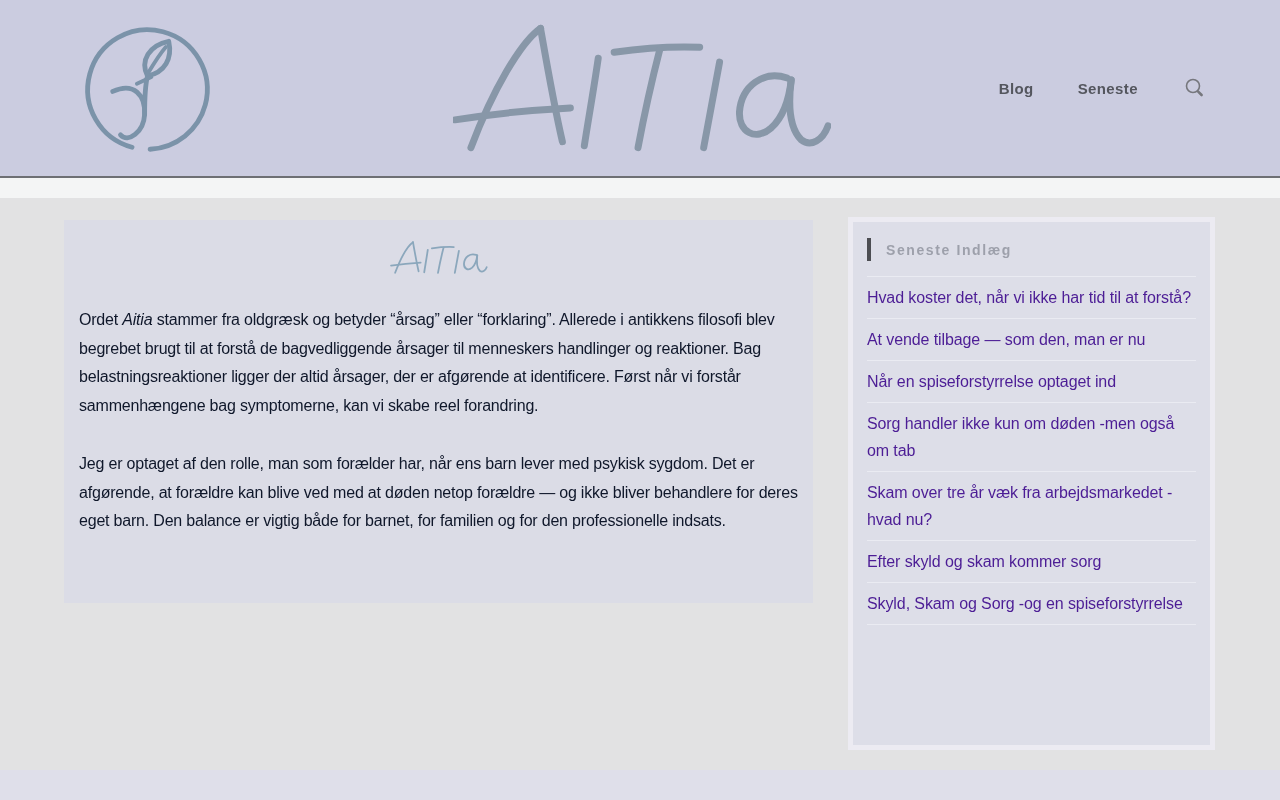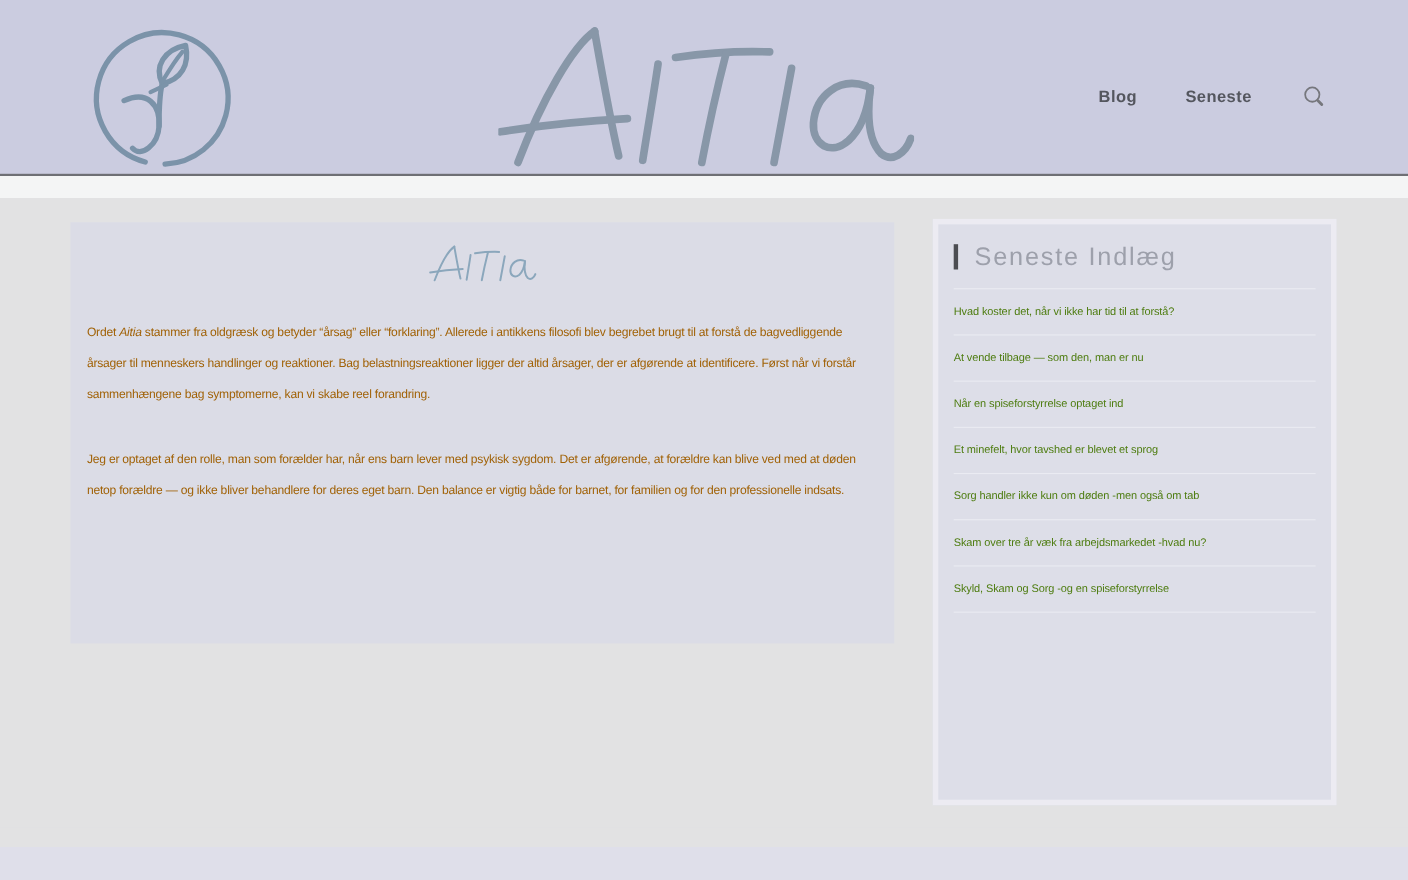--- a/index.html
+++ b/index.html
@@ -7,21 +7,21 @@
   body {
     font-family:"Liberation Sans", sans-serif;
     background:#e2e2e3;
     overflow:hidden;
     position:relative;
   }
 
   
   .site-header{
     position:relative;
-    height:160px;
+    height:178px;
     background:#cbcce0;
     border-bottom:2px solid #6e6f74;
   }
   .logo-mark{
     position:absolute; left:80px; top:21px;
     width:135px; height:137px;
     color:#7b93a9;
     cursor:pointer;
   }
   .logo-word{
@@ -62,22 +62,22 @@
     padding:14px 15px 0 15px;
   }
   .article-title-svg{
     display:block;
     margin:0 auto;
     width:102px; height:48px;
     color:#8ba7bc;
   }
   .article-body{ margin-top:24px; }
   .article-body p{
-    color:#a16207;
-    font-size:11px;
+    color:#0f172a;
+    font-size:16px;
     line-height:28.5px;
     letter-spacing:-0.2px;
     margin-bottom:30px;
   }
   .article-body p em{ font-style:italic; }
 
   
   .sidebar-card{
     position:absolute; left:848px; top:19px;
     width:367px; height:533px;
@@ -89,37 +89,37 @@
   .sidebar-title-row{
     display:flex; align-items:center;
   }
   .sidebar-title-bar{
     width:4px; height:23px;
     background:#4c4d52;
     margin-right:15px;
     flex:0 0 auto;
   }
   .sidebar-title{
-    font-size:23px; font-weight:normal;
+    font-size:14px; font-weight:bold;
     color:#9da0ab;
     letter-spacing:1.6px;
   }
   .post-list{
     list-style:none;
     margin-top:15px;
     border-top:1px solid #eaebf2;
   }
   .post-list li{
     padding:7px 0;
     border-bottom:1px solid #eaebf2;
   }
   .post-link{
     display:block;
-    color:#4d7c0f;
-    font-size:10px;
+    color:#4c1d95;
+    font-size:16px;
     line-height:27px;
     letter-spacing:-0.1px;
     text-decoration:none;
     cursor:pointer;
   }
 
   
   .site-footer{
     position:absolute; left:0; bottom:0;
     width:1280px; height:30px;
@@ -197,27 +197,27 @@
       <li>
           <a href="#" class="post-link">Hvad koster det, når vi ikke har tid til at forstå?</a>
         </li>
       <li>
           <a href="#" class="post-link">At vende tilbage — som den, man er nu</a>
         </li>
       <li>
           <a href="#" class="post-link">Når en spiseforstyrrelse optaget ind</a>
         </li>
       <li>
-          <a href="#" class="post-link">Et minefelt, hvor tavshed er blevet et sprog</a>
-        </li>
-      <li>
           <a href="#" class="post-link">Sorg handler ikke kun om døden -men også om tab</a>
         </li>
       <li>
           <a href="#" class="post-link">Skam over tre år væk fra arbejdsmarkedet -hvad nu?</a>
+        </li>
+      <li>
+          <a href="#" class="post-link">Efter skyld og skam kommer sorg</a>
         </li>
       <li>
           <a href="#" class="post-link">Skyld, Skam og Sorg -og en spiseforstyrrelse</a>
         </li>
     </ul>
   </aside>
 </main>
 
 <footer class="site-footer"></footer>
 

